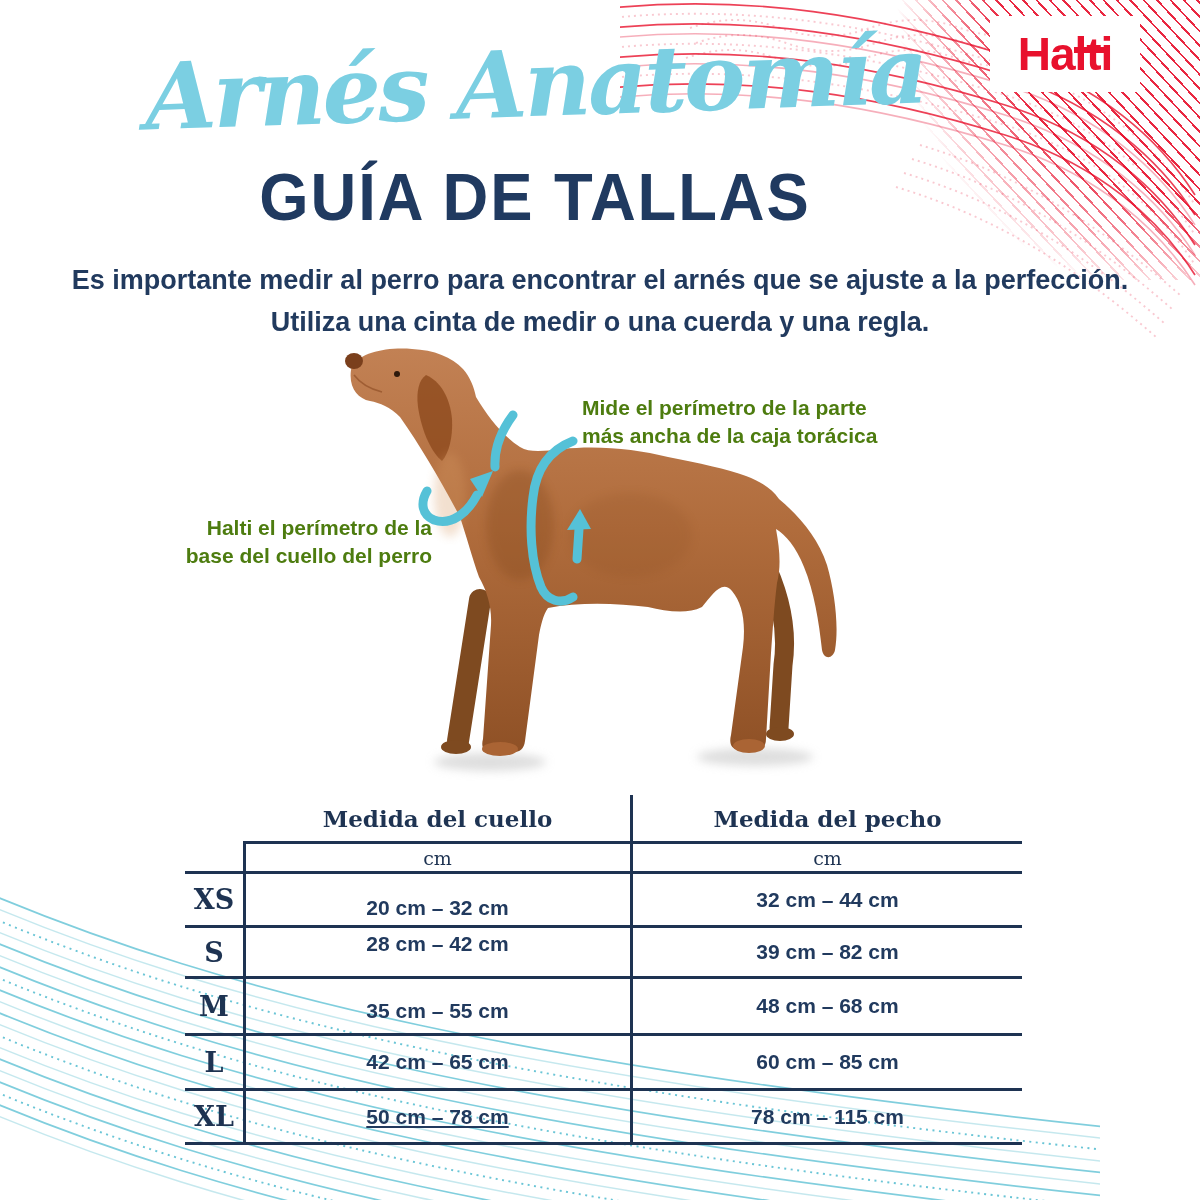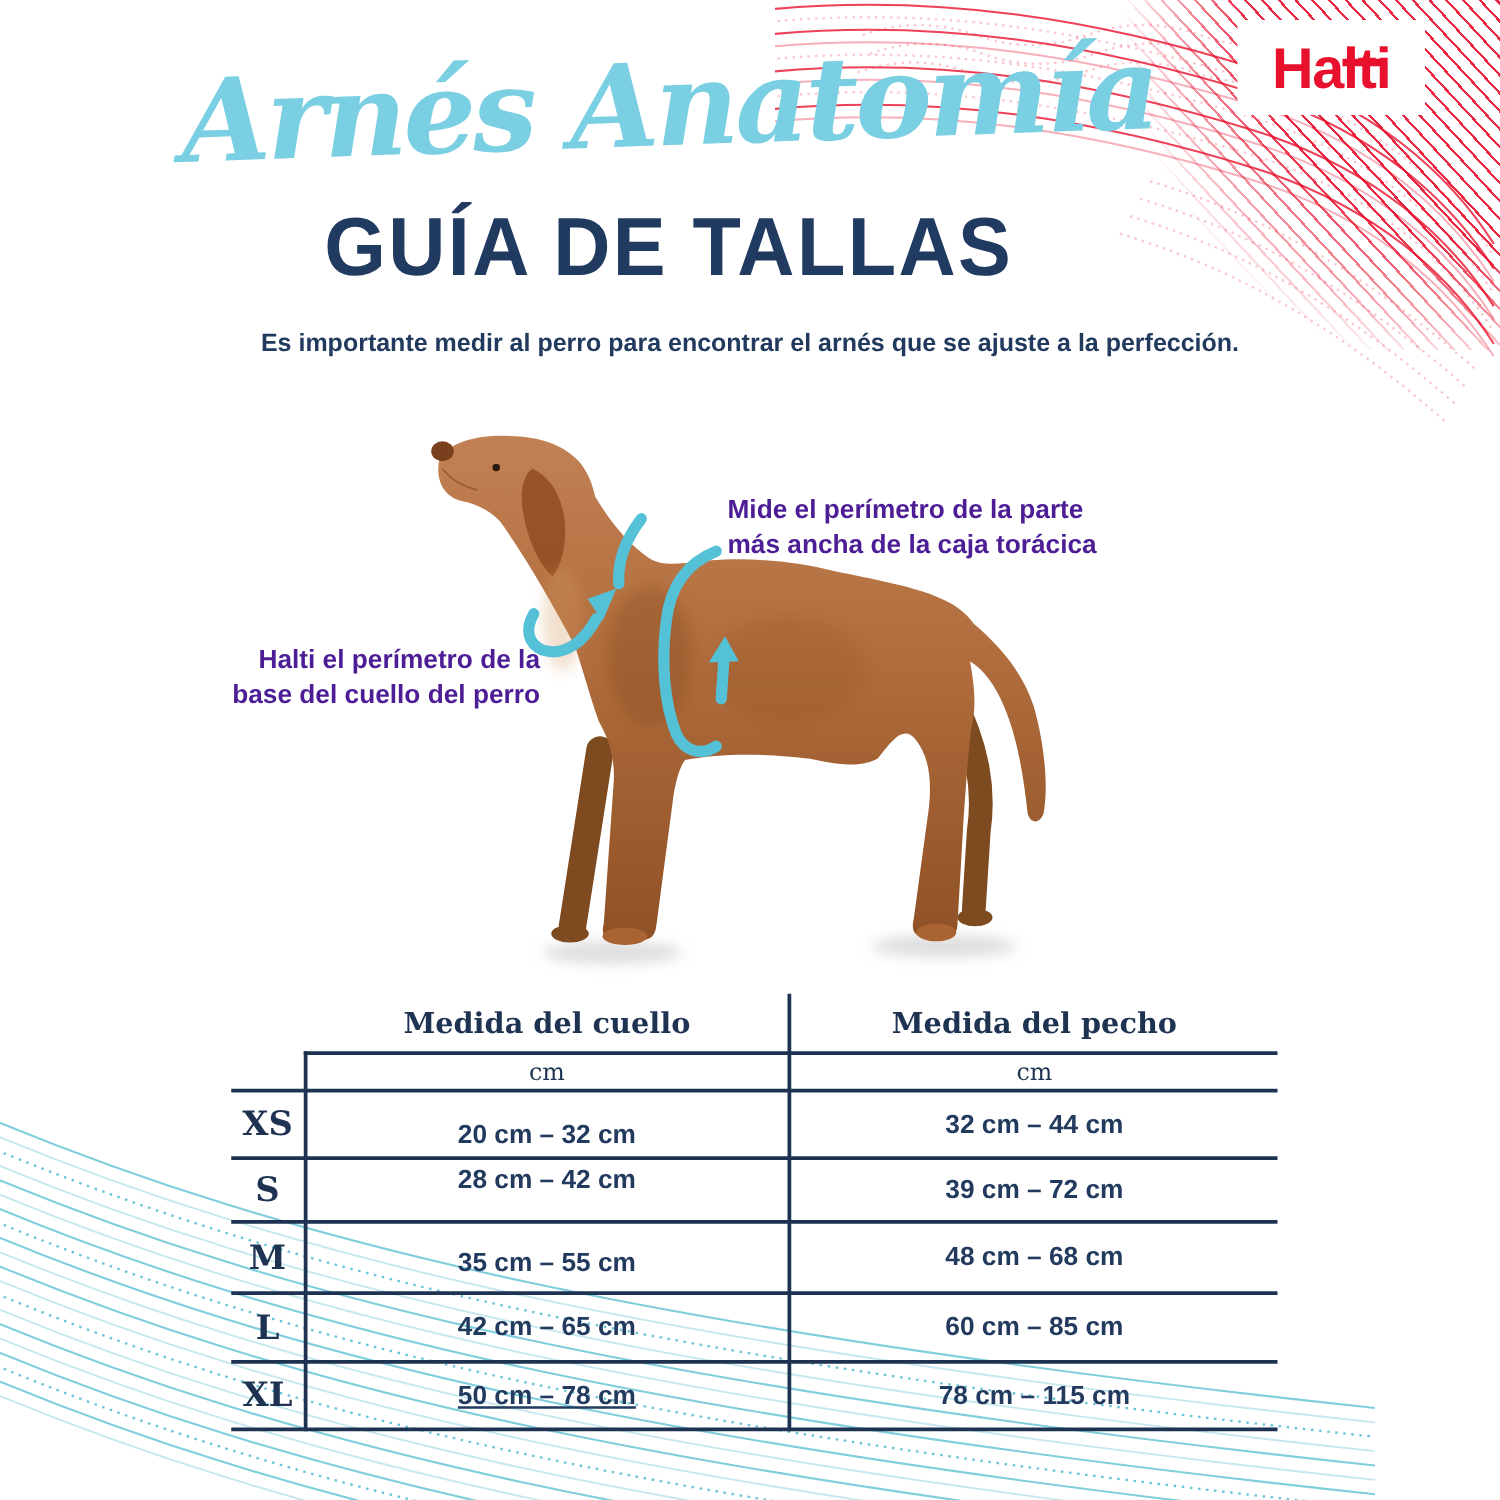--- a/index.html
+++ b/index.html
@@ -24,28 +24,28 @@
 
   
   .header{left:0;top:0;width:1070px;text-align:center;z-index:1;}
   .script-title{margin:0;position:absolute;left:0;top:34px;width:100%;
     font-family:"DejaVu Serif",serif;font-style:italic;font-weight:bold;
     font-size:92px;line-height:1.1;color:#7bcfe2;letter-spacing:-3px;transform:rotate(-2deg);}
   .main-title{margin:0;position:absolute;left:0;top:164px;width:100%;
     font-weight:bold;font-size:66px;line-height:1;color:#203a60;letter-spacing:2px;
     transform:scaleX(.96);}
   .intro{left:0;top:260px;width:1200px;text-align:center;z-index:1;
-    font-size:20px;font-weight:bold;line-height:1.55;color:#213a5e;}
+    font-size:27px;font-weight:bold;line-height:1.55;color:#213a5e;}
   .intro p{margin:0;}
 
   
   .logo{right:60px;top:16px;width:150px;height:76px;z-index:3;background:#fff;}
 
   
-  .note{z-index:2;font-size:21px;font-weight:600;line-height:1.32;color:#4c1d95;}
+  .note{z-index:2;font-size:21px;font-weight:600;line-height:1.32;color:#4d7c0f;}
   .note-chest{left:582px;top:394px;text-align:left;}
   .note-neck{left:176px;top:514px;width:256px;text-align:right;}
 
   
   .dog{left:330px;top:345px;z-index:1;}
 
   
   .size-table{left:185px;top:795px;width:837px;height:354px;z-index:1;}
   .tl{position:absolute;background:#1e3352;}
   .cell{position:absolute;display:flex;align-items:center;justify-content:center;text-align:center;}
@@ -118,20 +118,21 @@
     <text x="75" y="54" text-anchor="middle" font-family="Liberation Sans, sans-serif" font-weight="bold" font-size="46" letter-spacing="-1" fill="#e8112d">Halti</text>
     <rect x="84" y="31" width="31" height="6" fill="#e8112d"></rect>
   </svg>
 
   <div class="abs header">
     <h1 class="script-title">Arnés Anatomía</h1>
     <h2 class="main-title">GUÍA DE TALLAS</h2>
   </div>
   <div class="abs intro">
     <p>Es importante medir al perro para encontrar el arnés que se ajuste a la perfección.</p>
+    <p>Utiliza una cinta de medir o una cuerda y una regla.</p>
   </div>
 
   <svg class="abs dog" width="560" height="450" viewBox="0 0 560 450">
     <defs>
       <linearGradient id="fur" x1="0" y1="0" x2="0" y2="1">
         <stop offset="0" stop-color="#c28154"></stop>
         <stop offset="0.45" stop-color="#b06c3c"></stop>
         <stop offset="1" stop-color="#8f5126"></stop>
       </linearGradient>
       <filter id="soft" x="-60%" y="-60%" width="220%" height="220%">
@@ -224,21 +225,21 @@
     <div class="cell col-head" style="left:448px;top:0;width:389px;height:46px;">Medida del pecho</div>
     <div class="cell unit" style="left:60px;top:49px;width:385px;height:27px;">cm</div>
     <div class="cell unit" style="left:448px;top:49px;width:389px;height:27px;">cm</div>
 
     <div class="cell size-lab" style="left:0;top:79px;width:58px;height:51px;">XS</div>
     <div class="cell val" style="left:60px;top:79px;width:385px;height:67px;">20 cm – 32 cm</div>
     <div class="cell val" style="left:448px;top:79px;width:389px;height:51px;">32 cm – 44 cm</div>
 
     <div class="cell size-lab" style="left:0;top:133px;width:58px;height:48px;">S</div>
     <div class="cell val" style="left:60px;top:133px;width:385px;height:32px;">28 cm – 42 cm</div>
-    <div class="cell val" style="left:448px;top:133px;width:389px;height:48px;">39 cm – 72 cm</div>
+    <div class="cell val" style="left:448px;top:133px;width:389px;height:48px;">39 cm – 82 cm</div>
 
     <div class="cell size-lab" style="left:0;top:184px;width:58px;height:54px;">M</div>
     <div class="cell val" style="left:60px;top:184px;width:385px;height:64px;">35 cm – 55 cm</div>
     <div class="cell val" style="left:448px;top:184px;width:389px;height:54px;">48 cm – 68 cm</div>
 
     <div class="cell size-lab" style="left:0;top:241px;width:58px;height:52px;">L</div>
     <div class="cell val" style="left:60px;top:241px;width:385px;height:52px;">42 cm – 65 cm</div>
     <div class="cell val" style="left:448px;top:241px;width:389px;height:52px;">60 cm – 85 cm</div>
 
     <div class="cell size-lab" style="left:0;top:296px;width:58px;height:51px;">XL</div>

